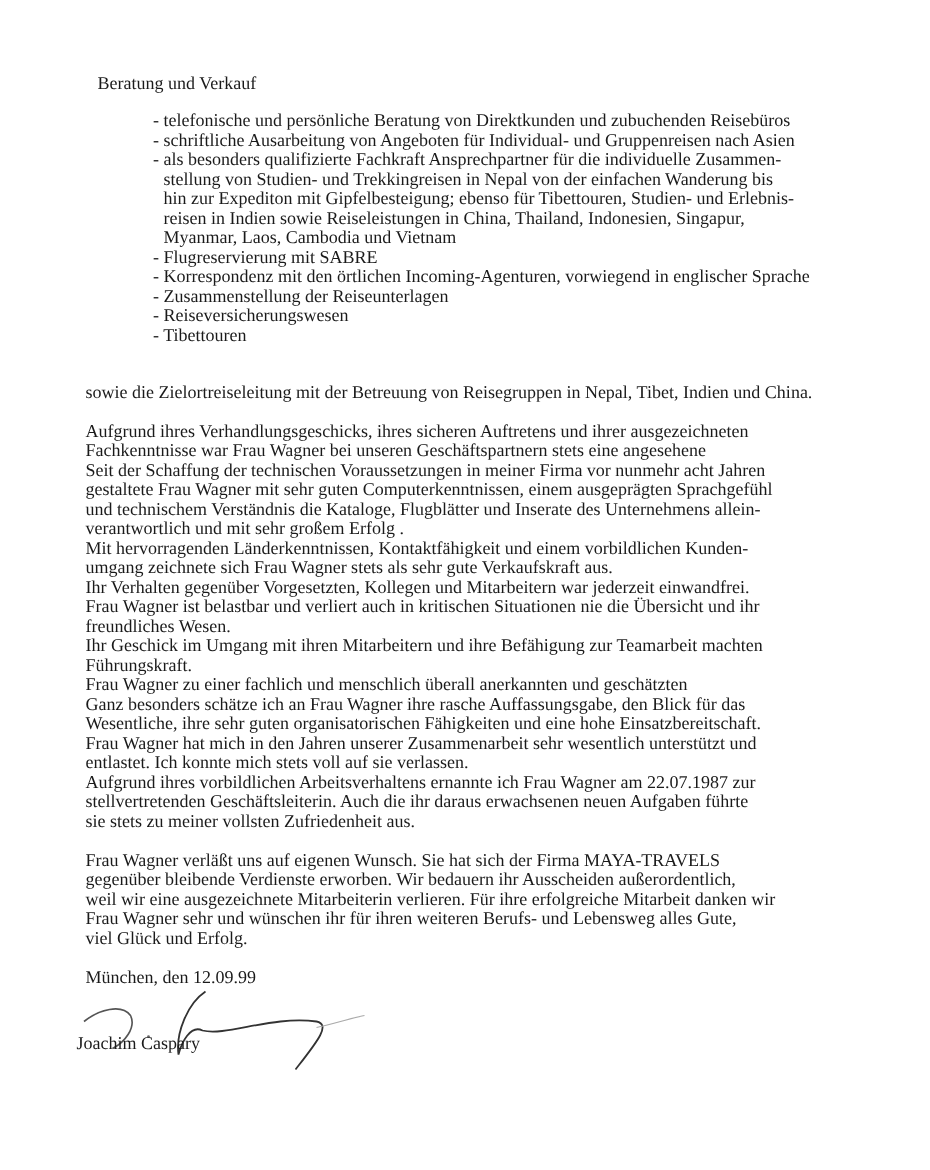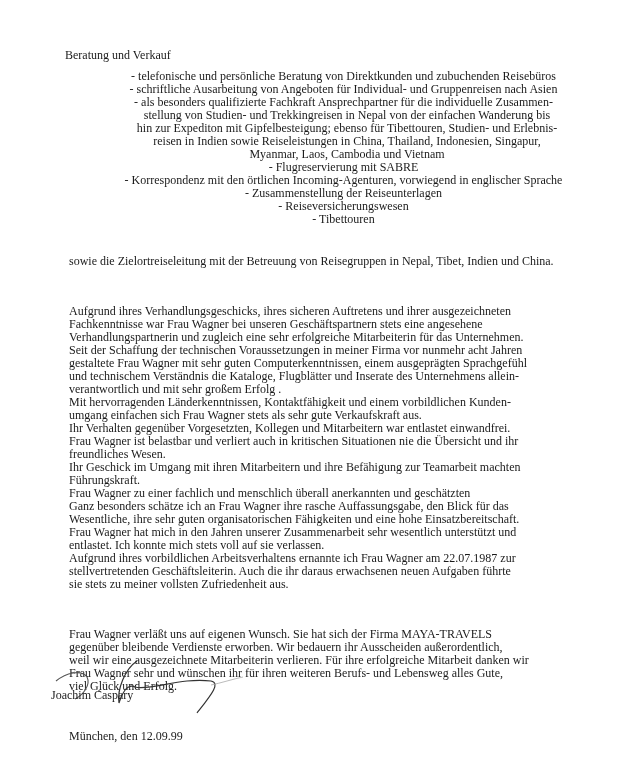--- a/index.html
+++ b/index.html
@@ -19,30 +19,29 @@
   }
   .page {
     position: absolute;
     left: 57px;
     top: 41px;
     width: 540px;
   }
   .heading { margin: 8px; }
   .bullets {
     list-style: none;
-    margin: 4px;
+    margin: 12px;
     padding: 0 0 0 33px;
-    text-align: center;
   }
   .bullets li {
     margin: 0;
     padding-left: 7px;
     text-indent: -7px;
   }
-  .para { margin: 12px; }
+  .para { margin: 0; }
   .gap { height: 13px; }
   .line { display: block; white-space: nowrap; }
   .signature {
     position: absolute;
     left: 51px;
     top: 655px;
     width: 200px;
     height: 65px;
   }
   .signature svg { position: absolute; left: 0; top: 0; }
@@ -90,28 +89,27 @@
       </li>
   </ul>
 
   <div class="gap"></div>
   <p class="para">sowie die Zielortreiseleitung mit der Betreuung von Reisegruppen in Nepal, Tibet, Indien und China.</p>
 
   <div class="gap"></div>
   <p class="para">
     <span class="line">Aufgrund ihres Verhandlungsgeschicks, ihres sicheren Auftretens und ihrer ausgezeichneten</span>
     <span class="line">Fachkenntnisse war Frau Wagner bei unseren Geschäftspartnern stets eine angesehene</span>
-    <span class="line">Verhandlungspartnerin und zugleich eine sehr erfolgreiche Mitarbeiterin für das Unternehmen.</span>
     <span class="line">Seit der Schaffung der technischen Voraussetzungen in meiner Firma vor nunmehr acht Jahren</span>
     <span class="line">gestaltete Frau Wagner mit sehr guten Computerkenntnissen, einem ausgeprägten Sprachgefühl</span>
     <span class="line">und technischem Verständnis die Kataloge, Flugblätter und Inserate des Unternehmens allein-</span>
     <span class="line">verantwortlich und mit sehr großem Erfolg .</span>
     <span class="line">Mit hervorragenden Länderkenntnissen, Kontaktfähigkeit und einem vorbildlichen Kunden-</span>
-    <span class="line">umgang einfachen sich Frau Wagner stets als sehr gute Verkaufskraft aus.</span>
-    <span class="line">Ihr Verhalten gegenüber Vorgesetzten, Kollegen und Mitarbeitern war entlastet einwandfrei.</span>
+    <span class="line">umgang zeichnete sich Frau Wagner stets als sehr gute Verkaufskraft aus.</span>
+    <span class="line">Ihr Verhalten gegenüber Vorgesetzten, Kollegen und Mitarbeitern war jederzeit einwandfrei.</span>
     <span class="line">Frau Wagner ist belastbar und verliert auch in kritischen Situationen nie die Übersicht und ihr</span>
     <span class="line">freundliches Wesen.</span>
     <span class="line">Ihr Geschick im Umgang mit ihren Mitarbeitern und ihre Befähigung zur Teamarbeit machten</span>
     <span class="line">Führungskraft.</span>
     <span class="line">Frau Wagner zu einer fachlich und menschlich überall anerkannten und geschätzten</span>
     <span class="line">Ganz besonders schätze ich an Frau Wagner ihre rasche Auffassungsgabe, den Blick für das</span>
     <span class="line">Wesentliche, ihre sehr guten organisatorischen Fähigkeiten und eine hohe Einsatzbereitschaft.</span>
     <span class="line">Frau Wagner hat mich in den Jahren unserer Zusammenarbeit sehr wesentlich unterstützt und</span>
     <span class="line">entlastet. Ich konnte mich stets voll auf sie verlassen.</span>
     <span class="line">Aufgrund ihres vorbildlichen Arbeitsverhaltens ernannte ich Frau Wagner am 22.07.1987 zur</span>

